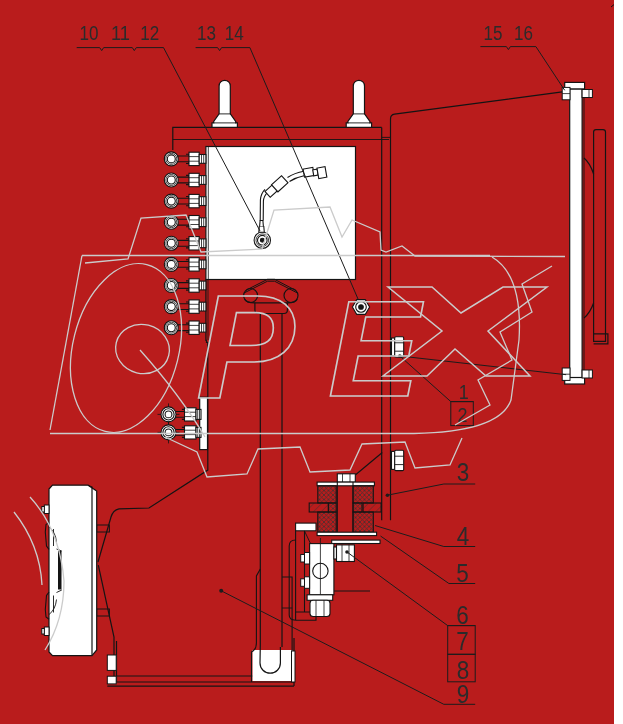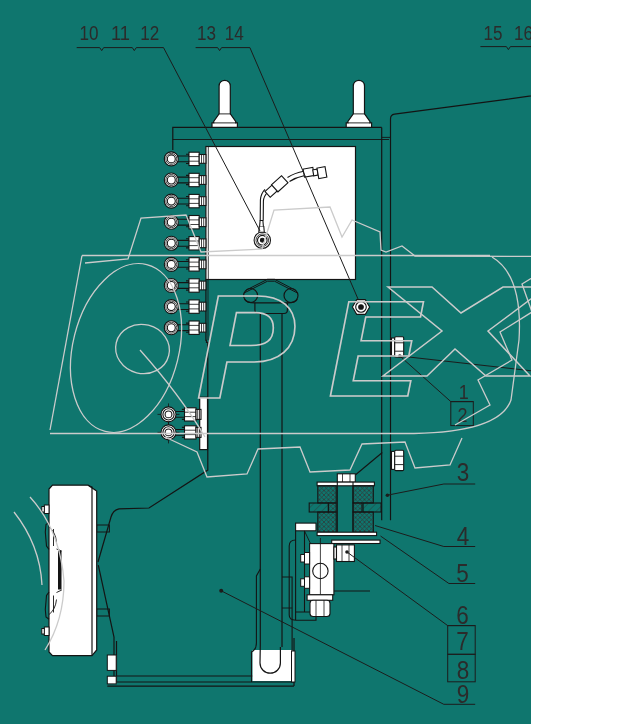--- a/index.html
+++ b/index.html
@@ -1,16 +1,16 @@
 <!DOCTYPE html>
 <html><head>
 <meta charset="utf-8">
 <style>
 html,body{margin:0;padding:0;background:#fff;}
-#page{position:relative;width:531px;height:724px;background:#0f766e;overflow:hidden;}
+#page{position:relative;width:614px;height:724px;background:#b91c1c;overflow:hidden;}
 svg{position:absolute;left:0;top:0;}
 .lab{font-family:"Liberation Sans",sans-serif;fill:#2b2b2b;}
 </style>
 </head>
 <body>
 <div id="page">
 <svg width="623" height="724" viewBox="0 0 623 724">
 <defs>
 <pattern id="xh" width="4.5" height="4.5" patternUnits="userSpaceOnUse">
   <path d="M0,0 L4.5,4.5 M4.5,0 L0,4.5" stroke="#333" stroke-width="0.7" fill="none"></path>

